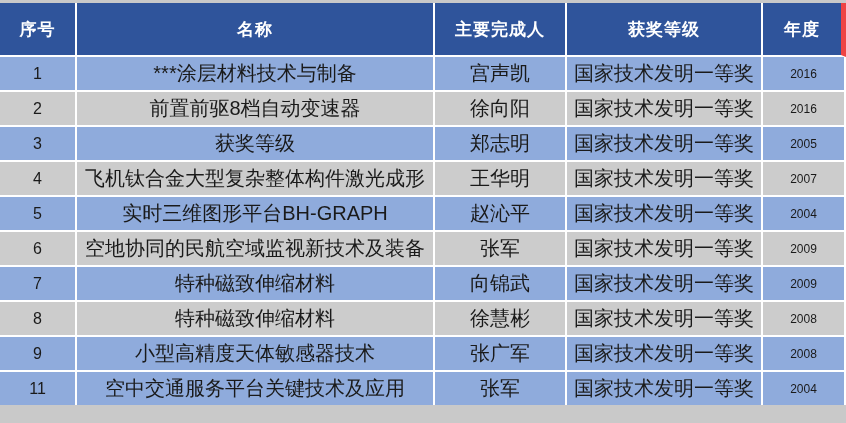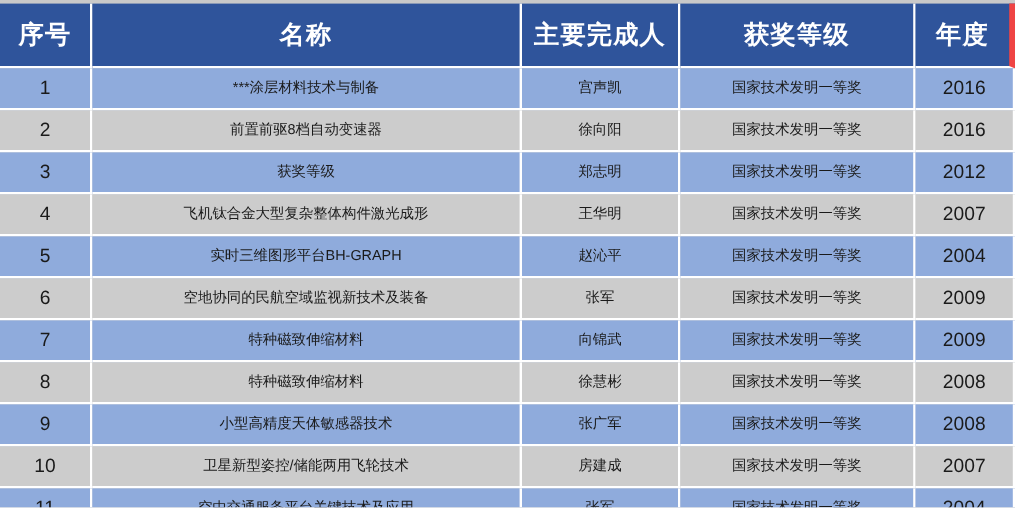--- a/index.html
+++ b/index.html
@@ -27,49 +27,49 @@
   table.award-table col.c-seq   { width: 77px; }
   table.award-table col.c-name  { width: 358px; }
   table.award-table col.c-pers  { width: 132px; }
   table.award-table col.c-level { width: 196px; }
   table.award-table col.c-year  { width: 83px; }
 
   thead th {
     height: 52px;
     background: #2F549B;
     color: #ffffff;
-    font-size: 21px;
+    font-size: 17px;
     font-weight: bold;
     text-align: center;
     vertical-align: middle;
     border-right: 2px solid #ffffff;
     border-bottom: 2px solid #ffffff;
     letter-spacing: 1px;
     padding: 0;
   }
   thead th:last-child { border-right: 5px solid #ef4444; }
   thead th.first-col { border-left: 0; }
 
   tbody td {
     height: 33px;
-    font-size: 12px;
+    font-size: 20px;
     color: #1a1a1a;
     text-align: center;
     vertical-align: middle;
     border-right: 2px solid #ffffff;
     border-bottom: 2px solid #ffffff;
     padding: 0 2px;
     white-space: nowrap;
     overflow: hidden;
   }
   tbody tr.row-blue td { background: #8FABDC; }
   tbody tr.row-gray td { background: #CCCCCC; }
   tbody tr:last-child td { border-bottom: 0; }
   td.col-seq { font-size: 16px; }
-  td.col-year { font-size: 16px; }
+  td.col-year { font-size: 12px; }
 </style>
 </head>
 <body>
 
 <div id="screenshot">
   <table class="award-table">
     <colgroup>
       <col class="c-seq">
         <col class="c-name">
         <col class="c-pers">
@@ -98,21 +98,21 @@
           <td class="col-name">前置前驱8档自动变速器</td>
           <td class="col-person">徐向阳</td>
           <td class="col-level">国家技术发明一等奖</td>
           <td class="col-year">2016</td>
         </tr>
         <tr class="row-blue">
           <td class="col-seq">3</td>
           <td class="col-name">获奖等级</td>
           <td class="col-person">郑志明</td>
           <td class="col-level">国家技术发明一等奖</td>
-          <td class="col-year">2012</td>
+          <td class="col-year">2005</td>
         </tr>
         <tr class="row-gray">
           <td class="col-seq">4</td>
           <td class="col-name">飞机钛合金大型复杂整体构件激光成形</td>
           <td class="col-person">王华明</td>
           <td class="col-level">国家技术发明一等奖</td>
           <td class="col-year">2007</td>
         </tr>
         <tr class="row-blue">
           <td class="col-seq">5</td>
@@ -142,27 +142,20 @@
           <td class="col-level">国家技术发明一等奖</td>
           <td class="col-year">2008</td>
         </tr>
         <tr class="row-blue">
           <td class="col-seq">9</td>
           <td class="col-name">小型高精度天体敏感器技术</td>
           <td class="col-person">张广军</td>
           <td class="col-level">国家技术发明一等奖</td>
           <td class="col-year">2008</td>
         </tr>
-        <tr class="row-gray">
-          <td class="col-seq">10</td>
-          <td class="col-name">卫星新型姿控/储能两用飞轮技术</td>
-          <td class="col-person">房建成</td>
-          <td class="col-level">国家技术发明一等奖</td>
-          <td class="col-year">2007</td>
-        </tr>
         <tr class="row-blue">
           <td class="col-seq">11</td>
           <td class="col-name">空中交通服务平台关键技术及应用</td>
           <td class="col-person">张军</td>
           <td class="col-level">国家技术发明一等奖</td>
           <td class="col-year">2004</td>
         </tr>
       </tbody>
   </table>
 </div>

